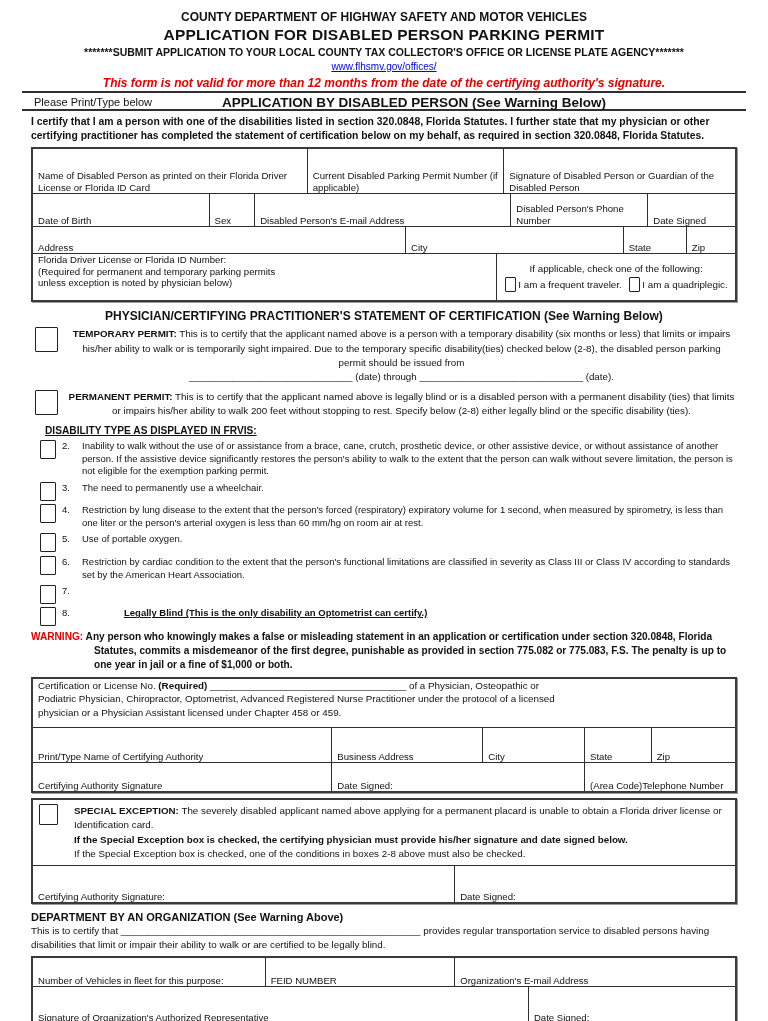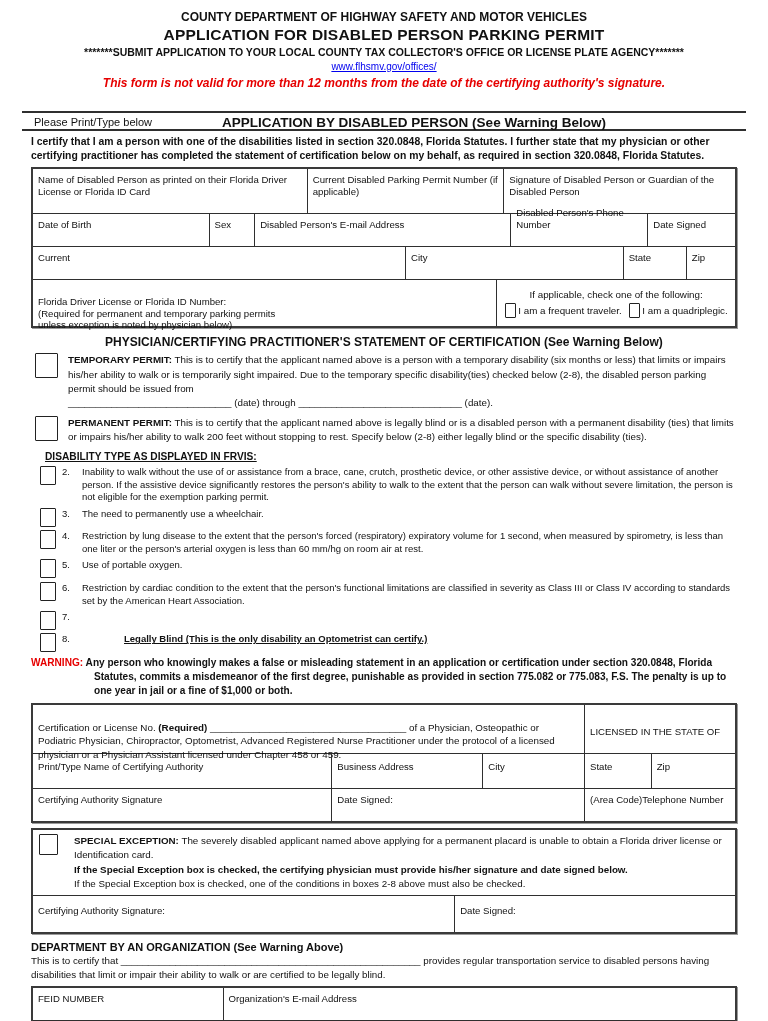--- a/index.html
+++ b/index.html
@@ -18,45 +18,45 @@
   
   .hdr{text-align:center;line-height:1.25;}
   .hdr-dept{font-size:12px;font-weight:bold;}
   .hdr-title{font-size:15.5px;font-weight:bold;letter-spacing:.2px;}
   .hdr-submit{font-size:10.5px;font-weight:bold;margin-top:2px;}
   .hdr-link{font-size:10px;margin-top:1px;}
   a.lnk{color:var(--link);text-decoration:underline;cursor:pointer;}
   .hdr-valid{font-size:12px;font-weight:bold;font-style:italic;color:var(--red);margin-top:3px;}
   
   .bar{border-top:2px solid var(--line);border-bottom:2px solid var(--line);
-       margin-top:20px;padding:2px 0 3px 0;position:relative;height:20px;}
+       margin-top:0;padding:2px 0 3px 0;position:relative;height:20px;}
   .bar-note{position:absolute;left:12px;top:3px;font-size:11px;}
   .bar-title{text-align:center;font-size:13.5px;font-weight:bold;padding-left:60px;}
   
   .inner{margin:0 9px;}
   .certify{font-size:10.4px;font-weight:bold;line-height:1.32;margin-top:4px;}
   .formbox{border:2px solid #3a3a3a;margin-top:5px;box-shadow:1px 1px 0 #9a9a9a;}
   .frow{display:flex;border-top:1px solid var(--line);}
   .frow:first-child{border-top:none;}
-  .fcell{border-left:1px solid var(--line);padding:16px 5px;display:flex;align-items:flex-end;
+  .fcell{border-left:1px solid var(--line);padding:0 5px;display:flex;align-items:flex-end;
          font-size:9.6px;line-height:1.2;}
   .fcell:first-child{border-left:none;}
   .fcell.top{align-items:flex-start;}
   .lbl{display:block;}
   .h44{height:44px;} .h32{height:32px;} .h26{height:26px;} .h46{height:46px;}
   .h48{height:48px;} .h34{height:34px;} .h28{height:28px;} .h36{height:36px;}
   
   .cb{display:inline-block;border:1.6px solid #222;background:#fff;border-radius:1px;flex:none;}
   .cb-lg{width:23px;height:25px;}
   .cb-md{width:16px;height:19px;}
   .cb-sm{width:11px;height:15px;}
   .cb-sx{width:19px;height:21px;}
   
   .phys-title{text-align:center;font-size:12px;font-weight:bold;margin:7px 0 4px 0;}
-  .permit{display:flex;gap:10px;margin:4px 0 6px 4px;}
+  .permit{display:flex;gap:10px;margin:4px 0 6px 4px;text-align:center;}
   .permit-text{font-size:9.8px;line-height:1.45;flex:1;padding-right:2px;}
   .b{font-weight:bold;}
   .dis-head{font-size:10.2px;font-weight:bold;text-decoration:underline;margin:3px 0 4px 14px;}
   .dis-item{display:flex;gap:6px;margin:0 0 3.5px 9px;align-items:flex-start;}
   .dis-num{width:14px;flex:none;font-size:9.5px;line-height:1.35;}
   .dis-text{flex:1;font-size:9.5px;line-height:1.35;padding-right:4px;}
   .blind{font-weight:bold;text-decoration:underline;padding-left:42px;}
   .warning{font-size:10.1px;font-weight:bold;line-height:1.4;margin-top:2px;
            padding-left:63px;text-indent:-63px;}
   .warn-label{color:var(--red);}
@@ -109,21 +109,21 @@
           </div>
         <div class="fcell h32" style="width:19.5%">
             <span class="lbl">Disabled Person's Phone Number</span>
           </div>
         <div class="fcell h32" style="width:12.5%">
             <span class="lbl">Date Signed</span>
           </div>
       </div>
       <div class="frow">
         <div class="fcell h26" style="width:53%">
-            <span class="lbl">Current</span>
+            <span class="lbl">Address</span>
           </div>
         <div class="fcell h26" style="width:31%">
             <span class="lbl">City</span>
           </div>
         <div class="fcell h26" style="width:9%">
             <span class="lbl">State</span>
           </div>
         <div class="fcell h26" style="width:7%">
             <span class="lbl">Zip</span>
           </div>
@@ -204,23 +204,20 @@
 
     <div class="warning">
       <span class="warn-label">WARNING:</span><span> Any person who knowingly makes a false or misleading statement in an application or certification under section 320.0848, Florida Statutes, commits a misdemeanor of the first degree, punishable as provided in section 775.082 or 775.083, F.S.  The penalty is up to one year in jail or a fine of $1,000 or both.</span>
     </div>
 
     <div class="formbox">
       <div class="frow">
         <div class="fcell top h48" style="width:78.5%;font-size:9.8px;line-height:1.35;">
           <span class="lbl"><span>Certification or License No.  </span><span class="b">(Required)</span><span> ____________________________________ </span><span>of a Physician, Osteopathic or Podiatric Physician, Chiropractor, Optometrist, Advanced Registered Nurse Practitioner under the protocol of a licensed physician or a Physician Assistant licensed under Chapter 458 or 459.</span></span>
         </div>
-        <div class="fcell h48" style="width:21.5%">
-            <span class="lbl">LICENSED IN THE STATE OF</span>
-          </div>
       </div>
       <div class="frow">
         <div class="fcell h34" style="width:42.5%">
             <span class="lbl">Print/Type Name of Certifying Authority</span>
           </div>
         <div class="fcell h34" style="width:21.5%">
             <span class="lbl">Business Address</span>
           </div>
         <div class="fcell h34" style="width:14.5%">
             <span class="lbl">City</span>
@@ -268,20 +265,23 @@
       </div>
     </div>
 
     <div class="org-title">DEPARTMENT BY AN ORGANIZATION (See Warning Above)</div>
     <div class="org-line">
       <span>This is to certify that </span><span>_______________________________________________________</span><span> provides regular transportation service to disabled persons having disabilities that limit or impair their ability to walk or are certified to be legally blind.</span>
     </div>
 
     <div class="formbox">
       <div class="frow">
+        <div class="fcell h28" style="width:33%">
+            <span class="lbl">Number of Vehicles in fleet for this purpose:</span>
+          </div>
         <div class="fcell h28" style="width:27%">
             <span class="lbl">FEID NUMBER</span>
           </div>
         <div class="fcell h28" style="width:40%">
             <span class="lbl">Organization's E-mail Address</span>
           </div>
       </div>
       <div class="frow">
         <div class="fcell h36" style="width:70.5%">
             <span class="lbl">Signature of Organization's Authorized Representative</span>

